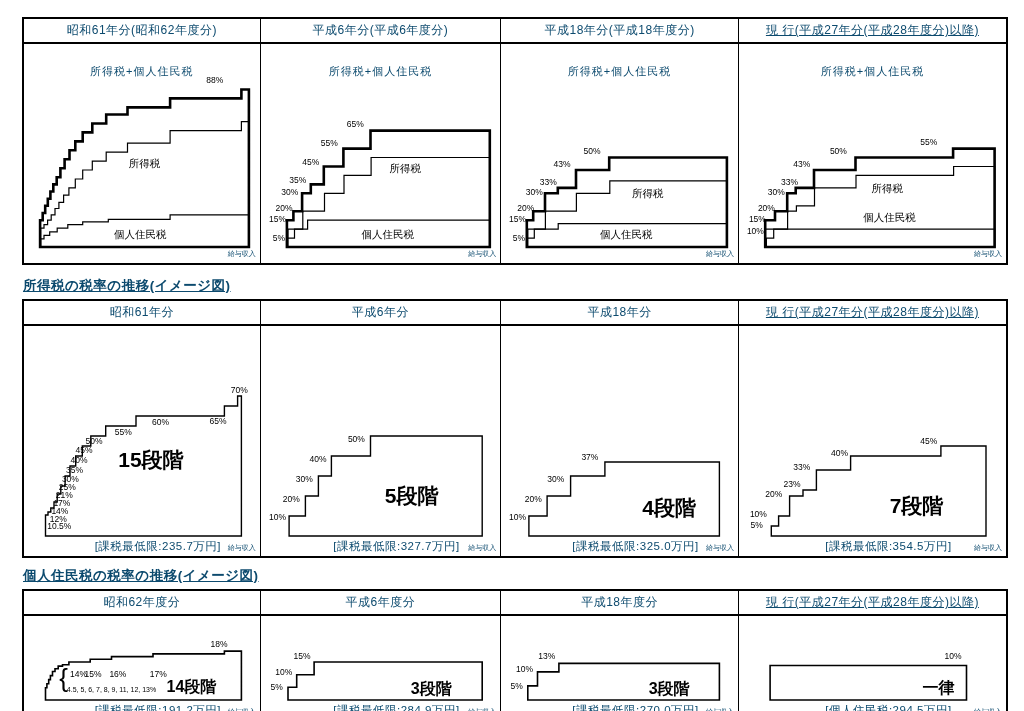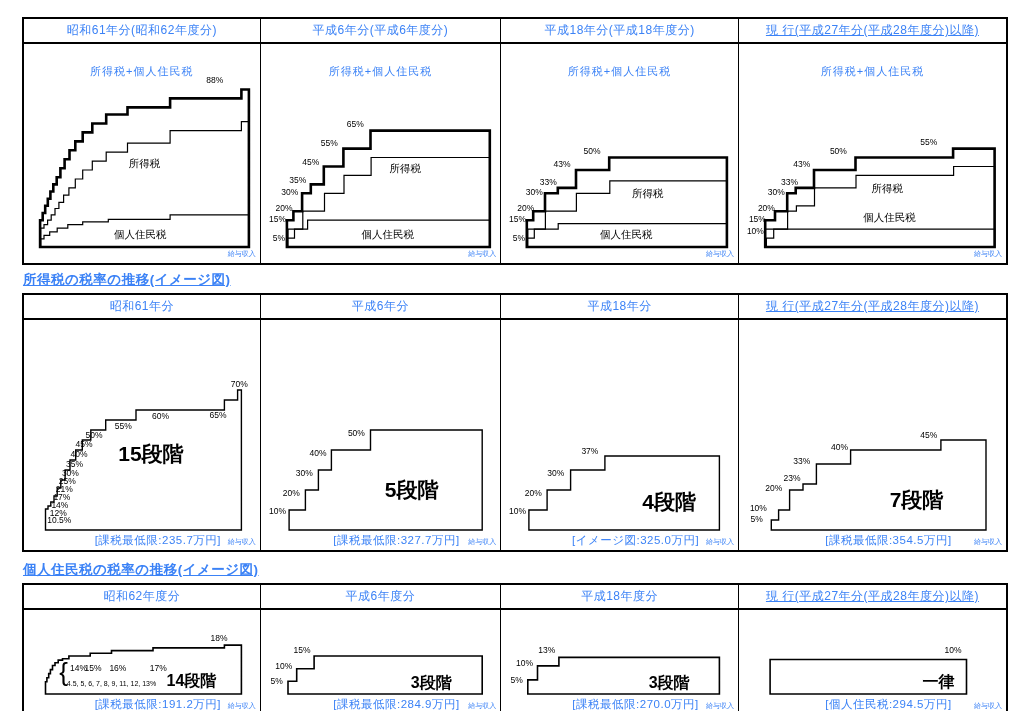--- a/index.html
+++ b/index.html
@@ -1,31 +1,31 @@
 <!DOCTYPE html>
 <html><head>
 <meta charset="utf-8">
 <style>
   html,body{margin:0;padding:0;background:#fff;}
   .page{position:relative;width:1024px;height:711px;background:#ffffff;overflow:hidden;
-        font-family:"Liberation Sans","DejaVu Sans",sans-serif;color:#3b82f6;}
+        font-family:"Liberation Sans","DejaVu Sans",sans-serif;color:#0c4a6e;}
   .content{position:absolute;left:22px;top:17px;width:986px;}
   .grid{border:2px solid #000;background:#fff;}
   .head-row{display:flex;border-bottom:2px solid #000;height:23px;}
   .head-cell{box-sizing:border-box;display:flex;align-items:center;justify-content:center;
              font-size:12px;letter-spacing:0.5px;border-right:1px solid #000;overflow:hidden;white-space:nowrap;}
   .head-cell:last-child{border-right:none;text-decoration:underline;}
   .body-row{display:flex;}
   .panel{position:relative;box-sizing:border-box;border-right:1px solid #000;overflow:hidden;background:#fff;}
   .panel:last-child{border-right:none;}
   .t0 .panel{height:219px;}
   .t1 .panel{height:230px;}
   .t2 .panel{height:104px;}
   .section-title{font-size:13.5px;font-weight:bold;text-decoration:underline;
-                 margin:6px 0 4px 1px;letter-spacing:0.5px;}
+                 margin:12px 0 4px 1px;letter-spacing:0.5px;}
   .st2{margin-top:9px;}
   .top-label{position:absolute;top:20px;left:0;width:100%;text-align:center;font-size:11px;letter-spacing:1px;}
   .caption{position:absolute;bottom:2px;left:16px;width:100%;text-align:center;font-size:11.5px;letter-spacing:0.5px;}
   .axis-label{position:absolute;right:4px;bottom:3px;font-size:7px;}
   .t0 .axis-label{bottom:4px;}
   svg{position:absolute;left:0;top:0;}
   svg text{fill:#000;}
 </style>
 </head>
 <body>
@@ -160,21 +160,21 @@
           </div>
           <div class="panel" style="width: 24.2%;">
             <svg width="237" height="230">
               <path d="M27.9 210 L27.9 190 L46.1 190 L46.1 170 L69.6 170 L69.6 150 L103.9 150 L103.9 136 L218.4 136 L218.4 210 Z" fill="none" stroke="#000" stroke-width="1.4"></path>
               <text x="16.6" y="193.975" text-anchor="middle" font-size="8.5">10%</text>
               <text x="32.2" y="175.975" text-anchor="middle" font-size="8.5">20%</text>
               <text x="54.7" y="155.975" text-anchor="middle" font-size="8.5">30%</text>
               <text x="88.9" y="133.975" text-anchor="middle" font-size="8.5">37%</text>
               <text x="168.1" y="189.35" text-anchor="middle" font-size="21" font-weight="bold">4段階</text>
             </svg>
-            <div class="caption">[イメージ図:325.0万円]</div>
+            <div class="caption">[課税最低限:325.0万円]</div>
             <div class="axis-label">給与収入</div>
           </div>
           <div class="panel" style="width: 27.2%;">
             <svg width="267" height="230">
               <path d="M32.3 210 L32.3 200 L39.6 200 L39.6 190 L50.6 190 L50.6 170 L64 170 L64 164 L77.4 164 L77.4 144 L111.6 144 L111.6 130 L201.9 130 L201.9 120 L247 120 L247 210 Z" fill="none" stroke="#000" stroke-width="1.4"></path>
               <text x="17.7" y="201.975" text-anchor="middle" font-size="8.5">5%</text>
               <text x="19.4" y="190.975" text-anchor="middle" font-size="8.5">10%</text>
               <text x="34.7" y="170.975" text-anchor="middle" font-size="8.5">20%</text>
               <text x="53" y="160.975" text-anchor="middle" font-size="8.5">23%</text>
               <text x="62.8" y="143.975" text-anchor="middle" font-size="8.5">33%</text>

